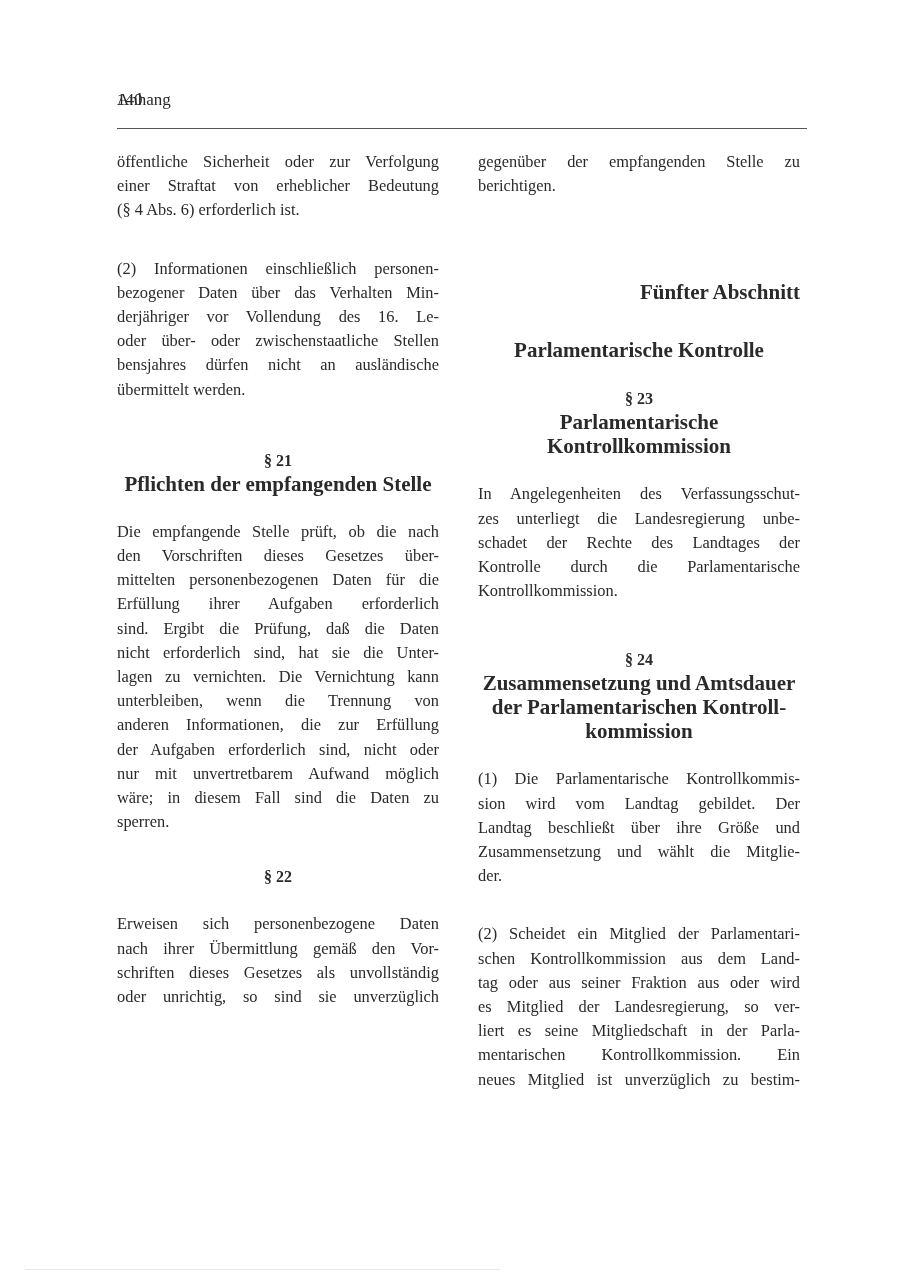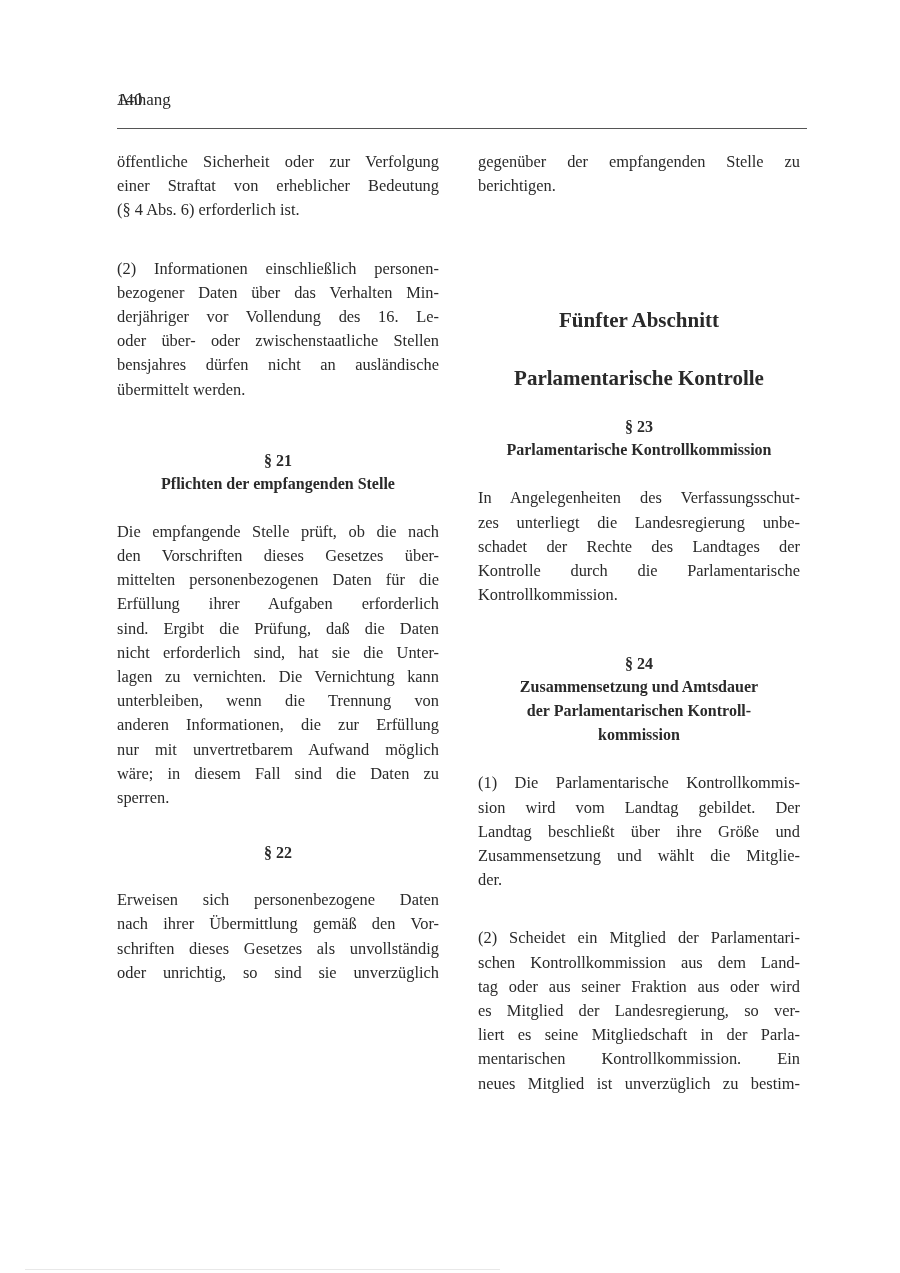--- a/index.html
+++ b/index.html
@@ -72,21 +72,21 @@
     .section-sign {
       text-align: center;
       font-weight: bold;
       font-size: 16px;
       margin: 0;
       line-height: 22px;
     }
     .section-title {
       text-align: center;
       font-weight: bold;
-      font-size: 16px;
+      font-size: 21px;
       line-height: 24px;
       margin: 0;
     }
     .part-heading {
       text-align: center;
       font-weight: bold;
       font-size: 21px;
       margin: 0;
       line-height: 28px;
     }
@@ -131,20 +131,21 @@
     <p class="para" style="margin-top:24px;">
       <span class="ln">Die empfangende Stelle prüft, ob die nach</span>
       <span class="ln">den Vorschriften dieses Gesetzes über-</span>
       <span class="ln">mittelten personenbezogenen Daten für die</span>
       <span class="ln">Erfüllung ihrer Aufgaben erforderlich</span>
       <span class="ln">sind. Ergibt die Prüfung, daß die Daten</span>
       <span class="ln">nicht erforderlich sind, hat sie die Unter-</span>
       <span class="ln">lagen zu vernichten. Die Vernichtung kann</span>
       <span class="ln">unterbleiben, wenn die Trennung von</span>
       <span class="ln">anderen Informationen, die zur Erfüllung</span>
+      <span class="ln">der Aufgaben erforderlich sind, nicht oder</span>
       <span class="ln">nur mit unvertretbarem Aufwand möglich</span>
       <span class="ln">wäre; in diesem Fall sind die Daten zu</span>
       <span class="ln last">sperren.</span>
     </p>
   </div>
 
   <div style="margin-top:32px;">
     <p class="section-sign">§ 22</p>
     <p class="para" style="margin-top:24px;">
       <span class="ln">Erweisen sich personenbezogene Daten</span>
@@ -155,21 +156,21 @@
   </div>
 </div>
 
 <div class="column col-right">
 
   <p class="para" style="margin-top:0;">
     <span class="ln">gegenüber der empfangenden Stelle zu</span>
     <span class="ln last">berichtigen.</span>
   </p>
 
-  <p class="part-heading" style="margin-top:108px;">Fünfter Abschnitt</p>
+  <p class="part-heading" style="margin-top:80px;text-align:right;">Fünfter Abschnitt</p>
   <p class="part-heading" style="margin-top:30px;">Parlamentarische Kontrolle</p>
 
   <div style="margin-top:24px;">
     <p class="section-sign">§ 23</p>
     <p class="section-title">Parlamentarische Kontrollkommission</p>
     <p class="para" style="margin-top:24px;">
       <span class="ln">In Angelegenheiten des Verfassungsschut-</span>
       <span class="ln">zes unterliegt die Landesregierung unbe-</span>
       <span class="ln">schadet der Rechte des Landtages der</span>
       <span class="ln">Kontrolle durch die Parlamentarische</span>

